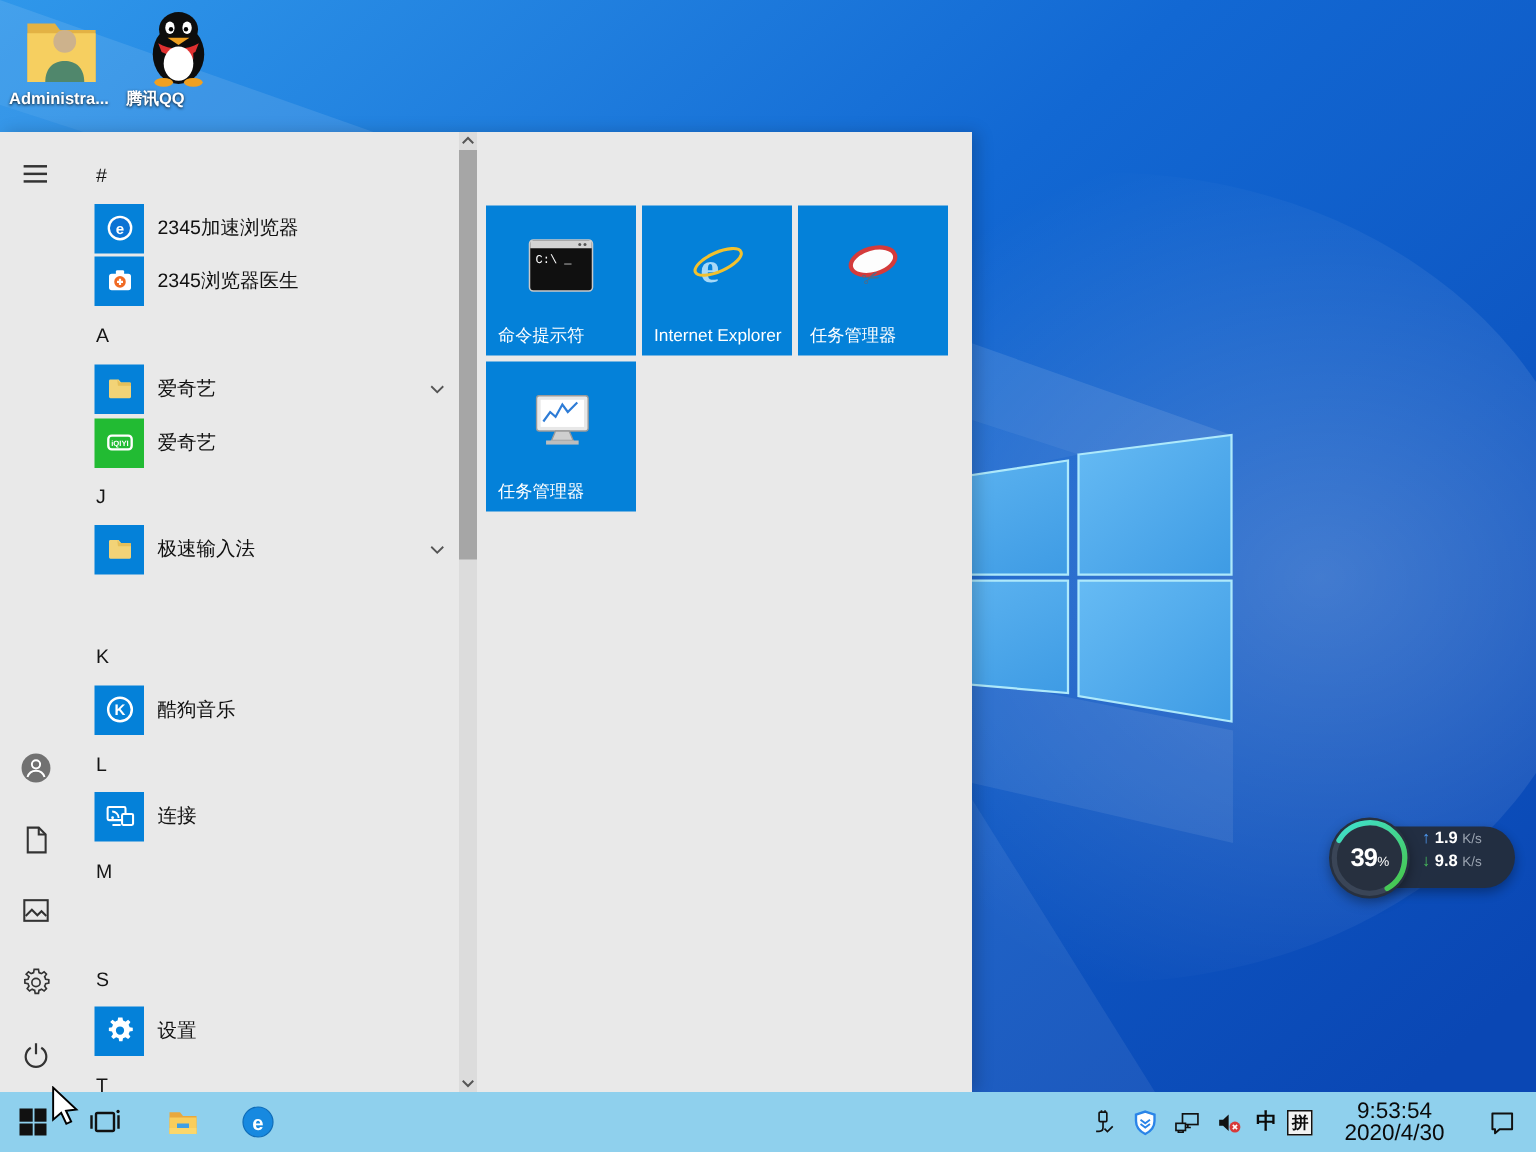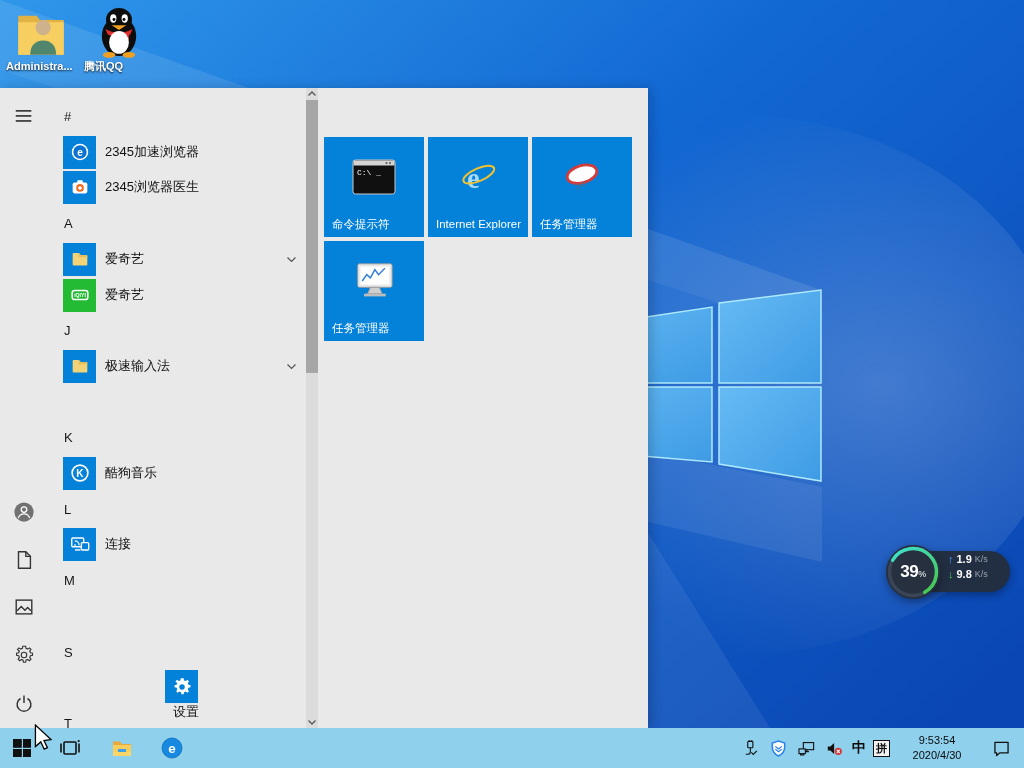--- a/index.html
+++ b/index.html
@@ -68,21 +68,21 @@
   .tb-btn{position:absolute;top:0;width:44px;height:40px;display:flex;align-items:center;
     justify-content:center;background:none;border:none;padding:0;cursor:default;}
   .tb-btn svg{width:24px;height:24px;}
   .tray{position:absolute;right:0;top:0;height:40px;display:flex;align-items:center;gap:7px;padding-right:6px;}
   .tray-ico{width:21px;height:21px;display:flex;align-items:center;justify-content:center;
     background:none;border:none;padding:0;cursor:default;}
   .tray-ico svg{width:19px;height:19px;}
   .tray-text{font-size:14px;font-weight:bold;color:#0a0a0a;background:none;border:none;cursor:default;padding:0;}
   .tray-text.boxed{width:17px;height:17px;border:1.5px solid #111;background:#f2f2f2;font-size:11px;
     display:flex;align-items:center;justify-content:center;}
-  .clock{text-align:center;font-size:11px;line-height:15px;color:#0a0a0a;margin:0 8px;min-width:64px;
+  .clock{text-align:center;font-size:15px;line-height:15px;color:#0a0a0a;margin:0 8px;min-width:64px;
     background:none;border:none;cursor:default;}
   .action-btn{width:34px;height:40px;display:flex;align-items:center;justify-content:center;
     background:none;border:none;padding:0;cursor:default;}
   .action-btn svg{width:21px;height:21px;}
   .cursor{position:absolute;left:31px;top:724px;width:26px;height:30px;z-index:60;pointer-events:none;}
 </style>
 </head>
 <body>
 
 <div class="screen">
@@ -278,21 +278,21 @@
               <path d="M6.5 18.5h6" stroke="#fff" stroke-width="1.5"></path>
               <rect x="13.5" y="10.5" width="8" height="8" rx="1" fill="#0481d9" stroke="#fff" stroke-width="1.5"></rect>
               <path d="M6.3 8.7c2.6 0 4.7 2.1 4.7 4.7" fill="none" stroke="#fff" stroke-width="1.4"></path>
               <circle cx="6.6" cy="13.2" r="1" fill="#fff"></circle>
             </svg>
           </span>
           <span class="app-label">连接</span>
         </button>
         <div class="list-line section-header" style="top: 474px;">M</div>
         <div class="list-line section-header" style="top: 546px;">S</div>
-        <button class="list-line app-row" style="top: 581px; flex-direction: column;">
+        <button class="list-line app-row" style="top: 581px;">
           <span class="ico32 tile-blue">
             <svg viewBox="0 0 24 24">
               <path fill-rule="evenodd" d="M13.8 2.5l.4 2.3c.63.17 1.23.42 1.8.75l1.9-1.35 1.7 1.7-1.35 1.9c.33.57.58 1.17.75 1.8l2.3.4v2.4l-2.3.4a7 7 0 01-.75 1.8l1.35 1.9-1.7 1.7-1.9-1.35a7 7 0 01-1.8.75l-.4 2.3h-2.4l-.4-2.3a7 7 0 01-1.8-.75l-1.9 1.35-1.7-1.7 1.35-1.9a7 7 0 01-.75-1.8l-2.3-.4v-2.4l2.3-.4c.17-.63.42-1.23.75-1.8L4.85 5.9l1.7-1.7 1.9 1.35c.57-.33 1.17-.58 1.8-.75l.4-2.3zM12 9a3 3 0 100 6 3 3 0 000-6z" fill="#fff"></path>
             </svg>
           </span>
           <span class="app-label">设置</span>
         </button>
         <div class="list-line section-header" style="top: 617px;">T</div>
       </div>
     <div class="scrollbar">

